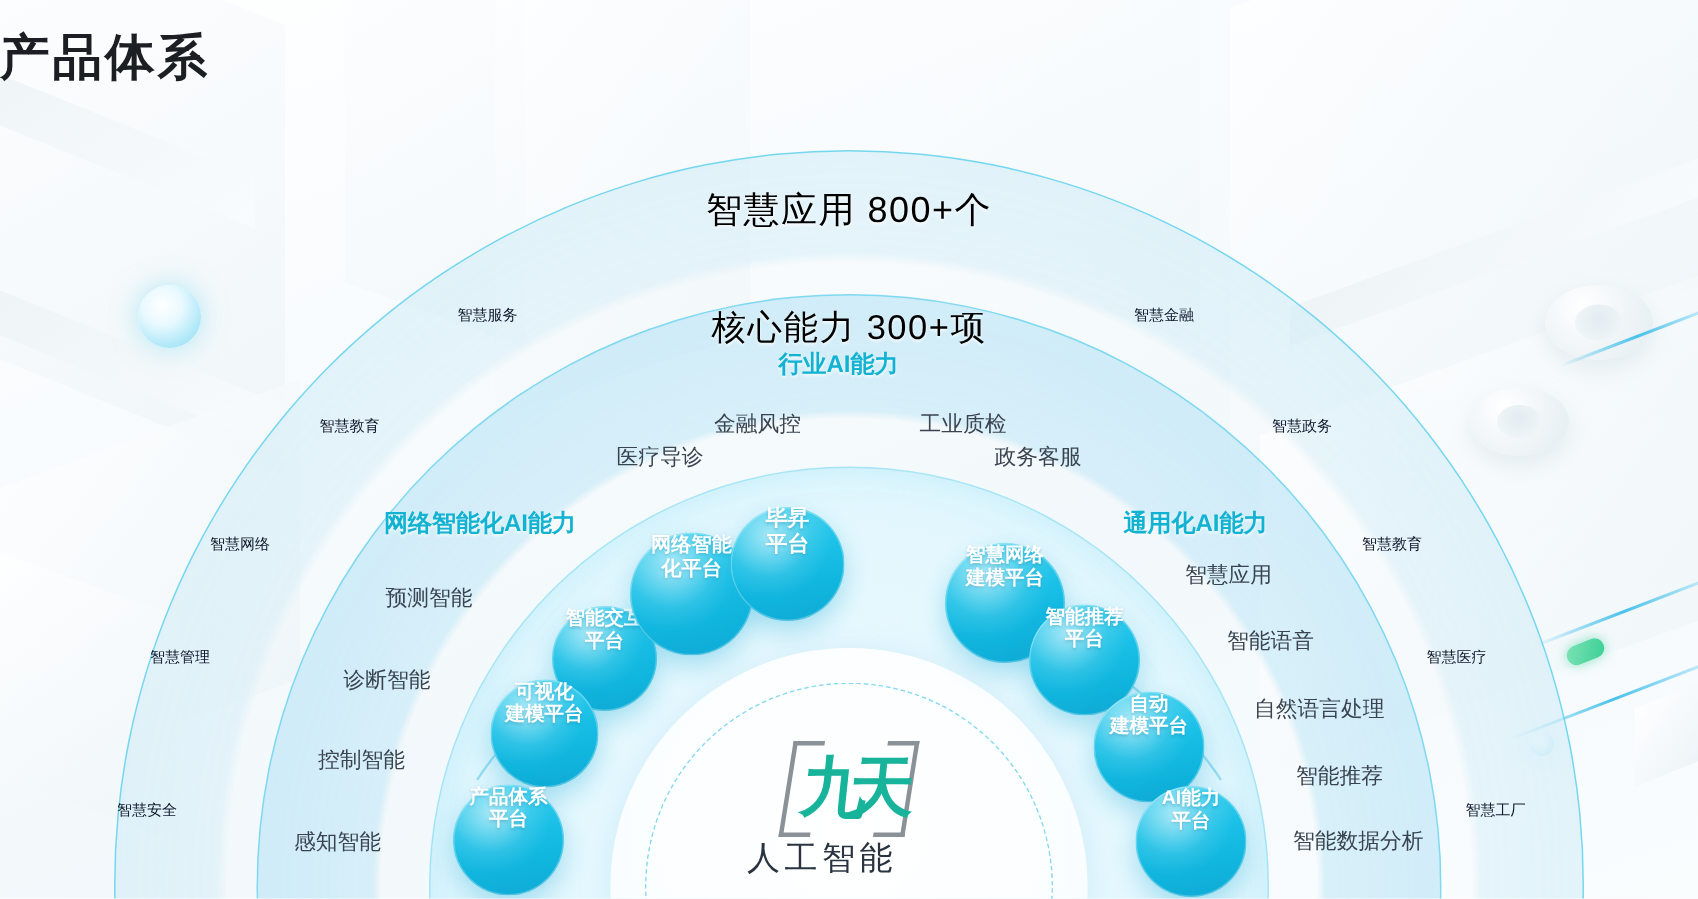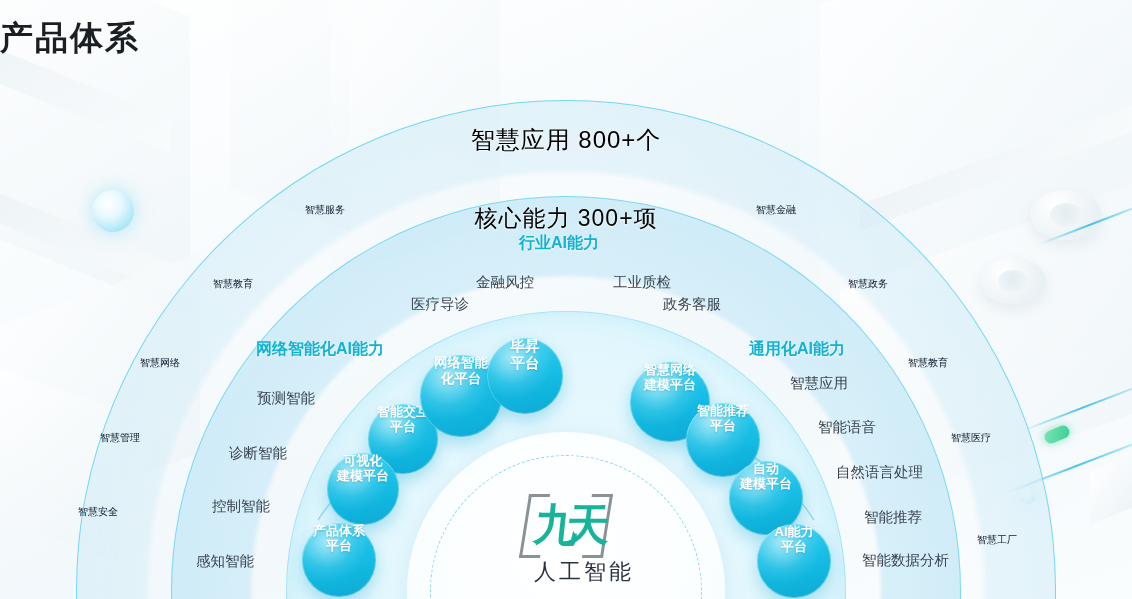--- a/index.html
+++ b/index.html
@@ -140,21 +140,21 @@
   #logo-mark .brk.l{left:10px;border-left:3px solid #8a9298;transform:skewX(-9deg);}
   #logo-mark .brk.r{right:10px;border-right:3px solid #8a9298;transform:skewX(-9deg);}
   #logo-glyph{
     position:absolute;left:0;right:0;top:4px;
     font-size:44px;font-weight:bold;color:#17b39a;
     font-family:"DejaVu Serif","Liberation Serif",serif;
     transform:skewX(-6deg);letter-spacing:-12px;
   }
   #center-caption{
     position:absolute;left:0;width:1096px;top:557px;text-align:center;
-    font-size:22px;color:#2a3440;letter-spacing:3px;padding-left:36px;
+    font-size:22px;color:#2a3440;letter-spacing:3px;
   }
 </style>
 </head>
 <body>
 
 <div id="stage">
 
   <div class="bg-layer bg-base"></div>
 
   <div class="bg-layer">
@@ -206,21 +206,21 @@
   <div class="group-label" style="left:749px;top:339px;">通用化AI能力</div>
 
   <div class="outer-label" style="left:305px;top:203px;">智慧服务</div>
   <div class="outer-label" style="left:756px;top:203px;">智慧金融</div>
   <div class="outer-label" style="left:213px;top:277px;">智慧教育</div>
   <div class="outer-label" style="left:848px;top:277px;">智慧政务</div>
   <div class="outer-label" style="left:140px;top:356px;">智慧网络</div>
   <div class="outer-label" style="left:908px;top:356px;">智慧教育</div>
   <div class="outer-label" style="left:100px;top:431px;">智慧管理</div>
   <div class="outer-label" style="left:951px;top:431px;">智慧医疗</div>
-  <div class="outer-label" style="left:78px;top:505px;text-align:center;">智慧安全</div>
+  <div class="outer-label" style="left:78px;top:533px;text-align:center;">智慧安全</div>
   <div class="outer-label" style="left:977px;top:533px;">智慧工厂</div>
 
   <div class="mid-label" style="left:476px;top:273px;">金融风控</div>
   <div class="mid-label" style="left:581px;top:273px;margin-left:32px;">工业质检</div>
   <div class="mid-label" style="left:411px;top:295px;">医疗导诊</div>
   <div class="mid-label" style="left:663px;top:295px;">政务客服</div>
 
   <div class="mid-label" style="left:257px;top:389px;">预测智能</div>
   <div class="mid-label" style="left:229px;top:444px;">诊断智能</div>
   <div class="mid-label" style="left:212px;top:497px;">控制智能</div>

